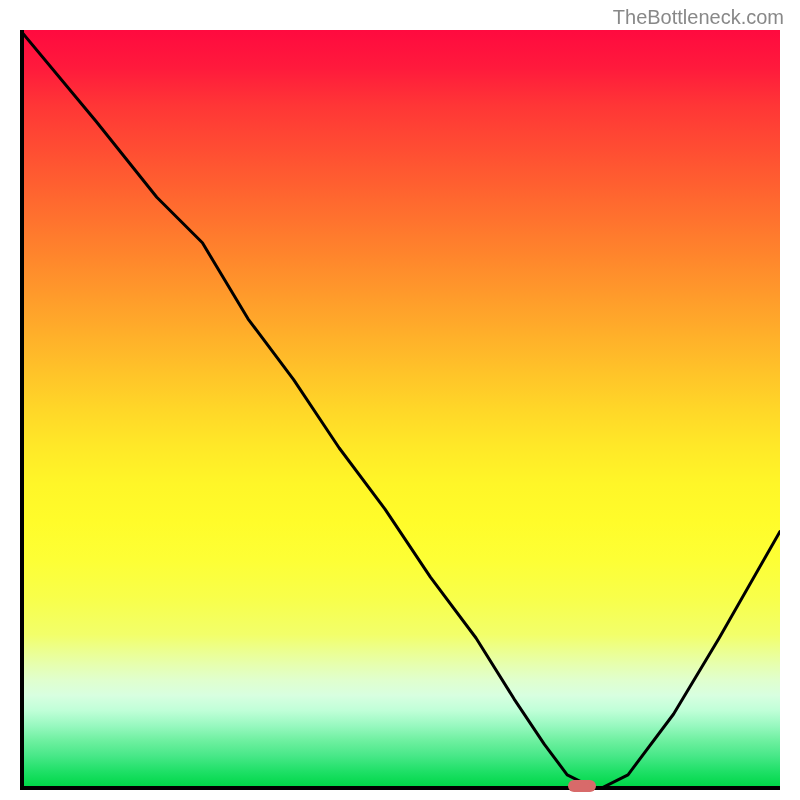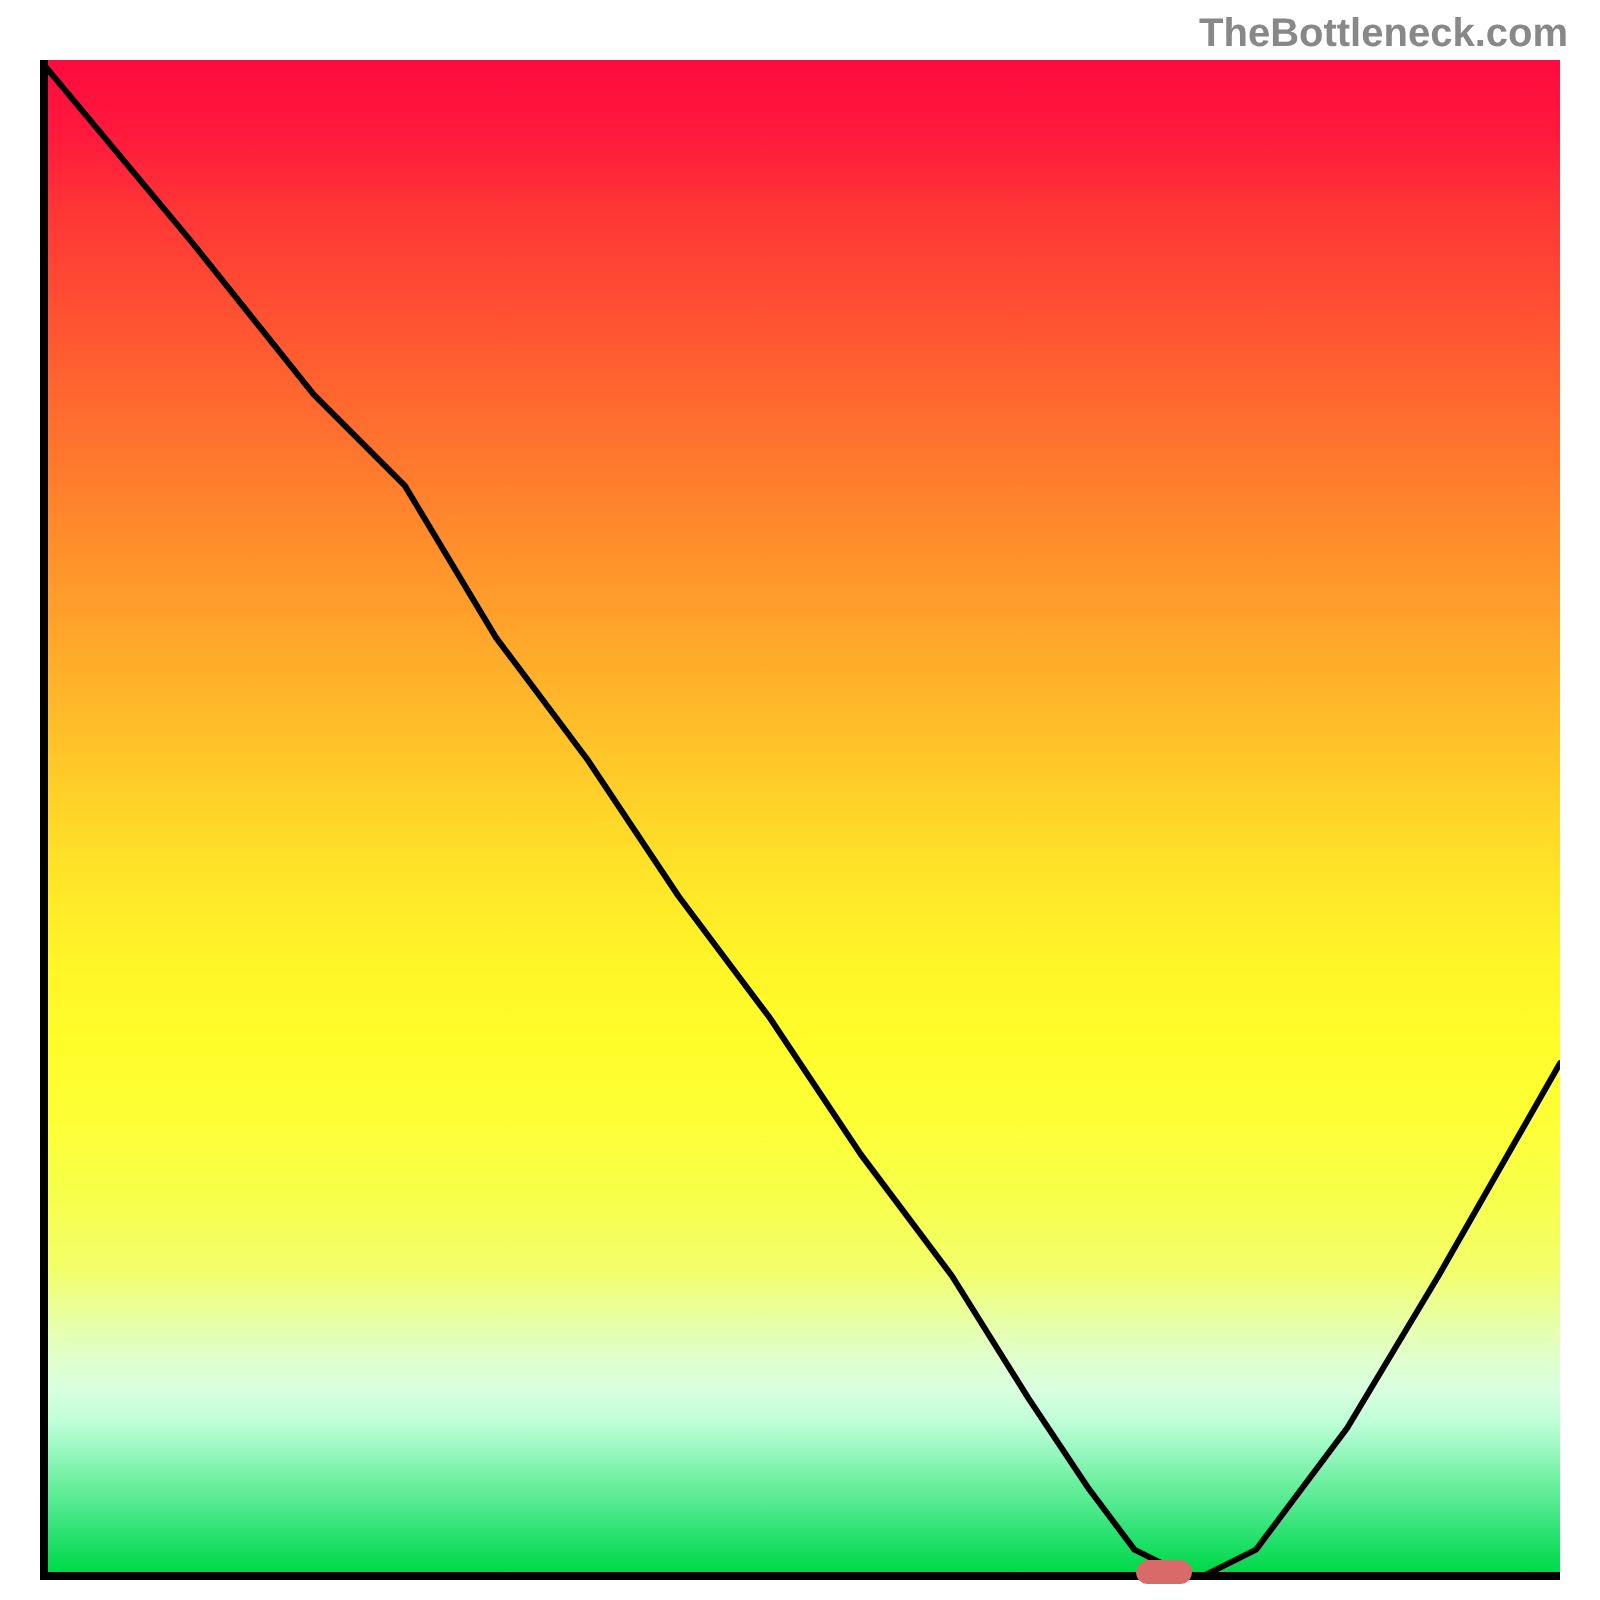--- a/index.html
+++ b/index.html
@@ -10,21 +10,21 @@
     background: white;
     position: relative;
     font-family: Arial, sans-serif;
   }
   .watermark {
     position: absolute;
     top: 6px;
     right: 16px;
     color: #888888;
     font-size: 20px;
-    font-weight: 700;
+    font-weight: 400;
     z-index: 10;
     text-align: right;
   }
   .chart-container {
     position: absolute;
     top: 30px;
     left: 20px;
     width: 760px;
     height: 760px;
     box-sizing: border-box;

